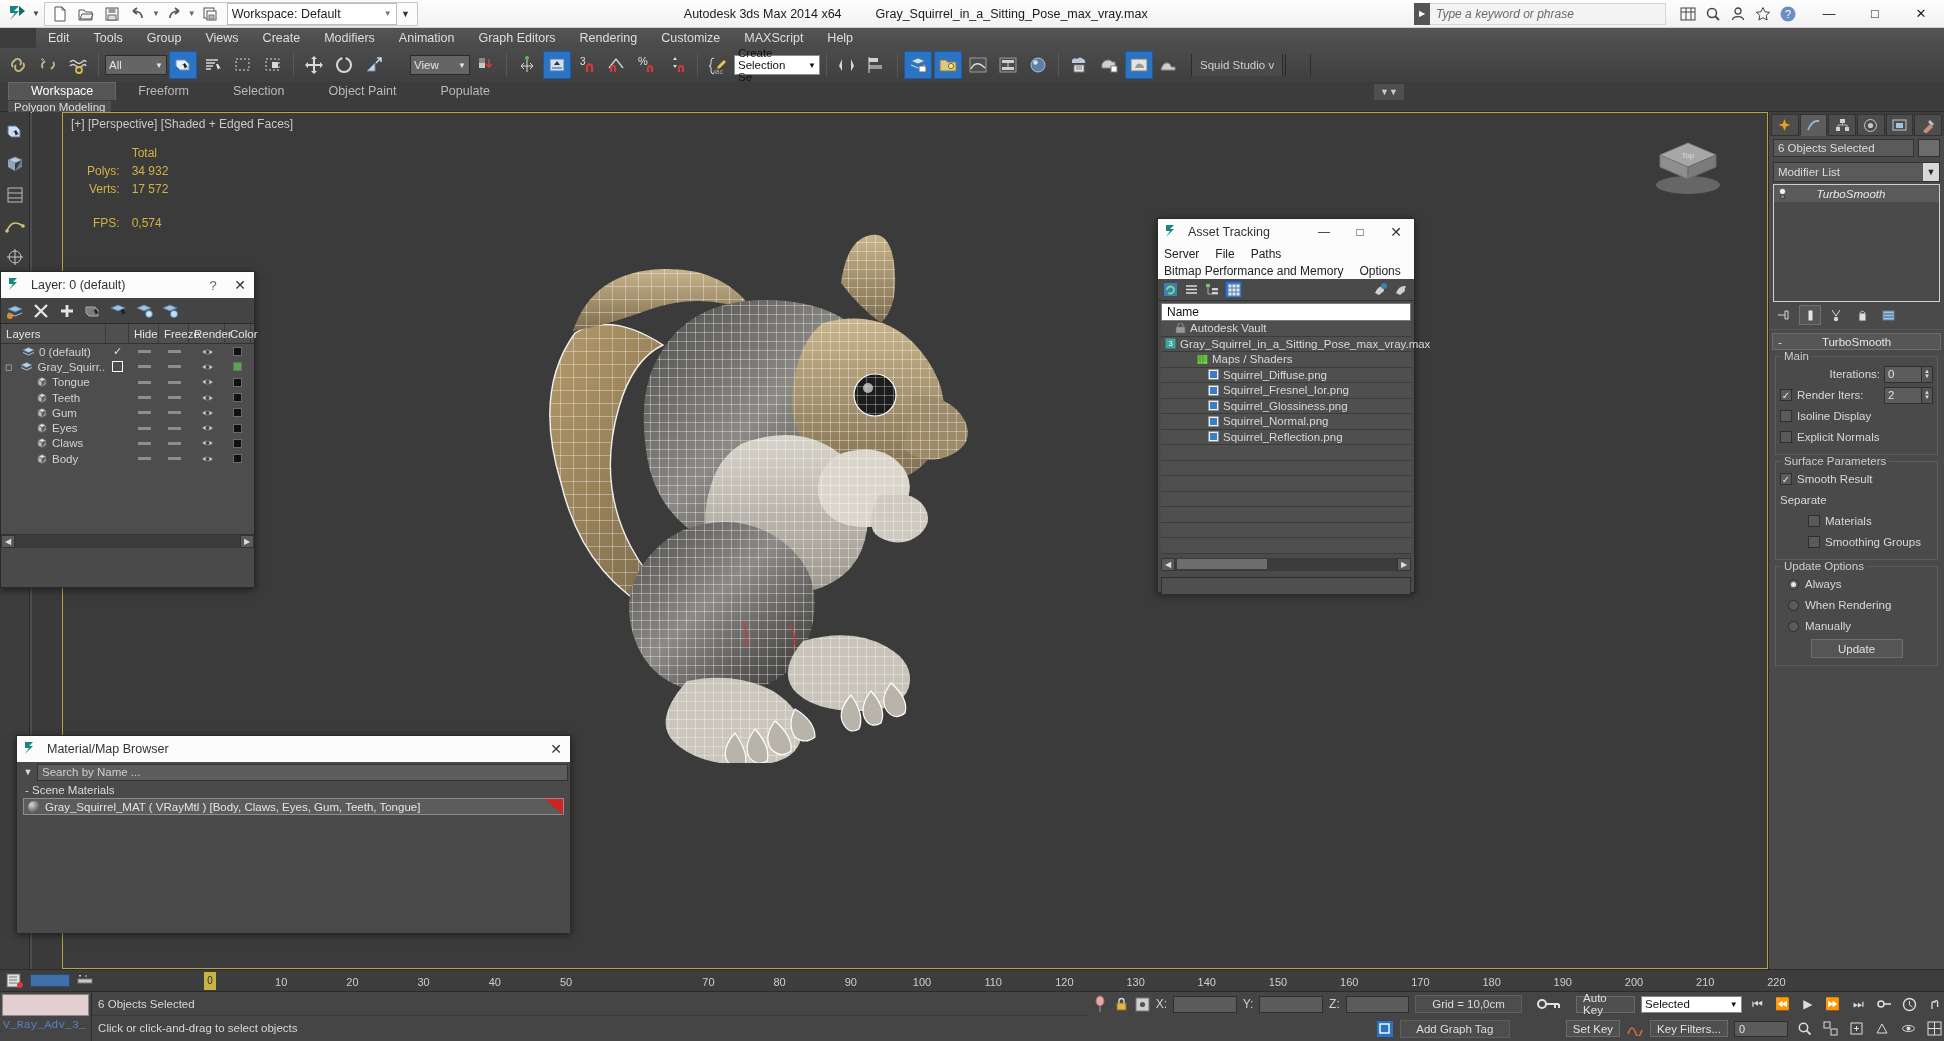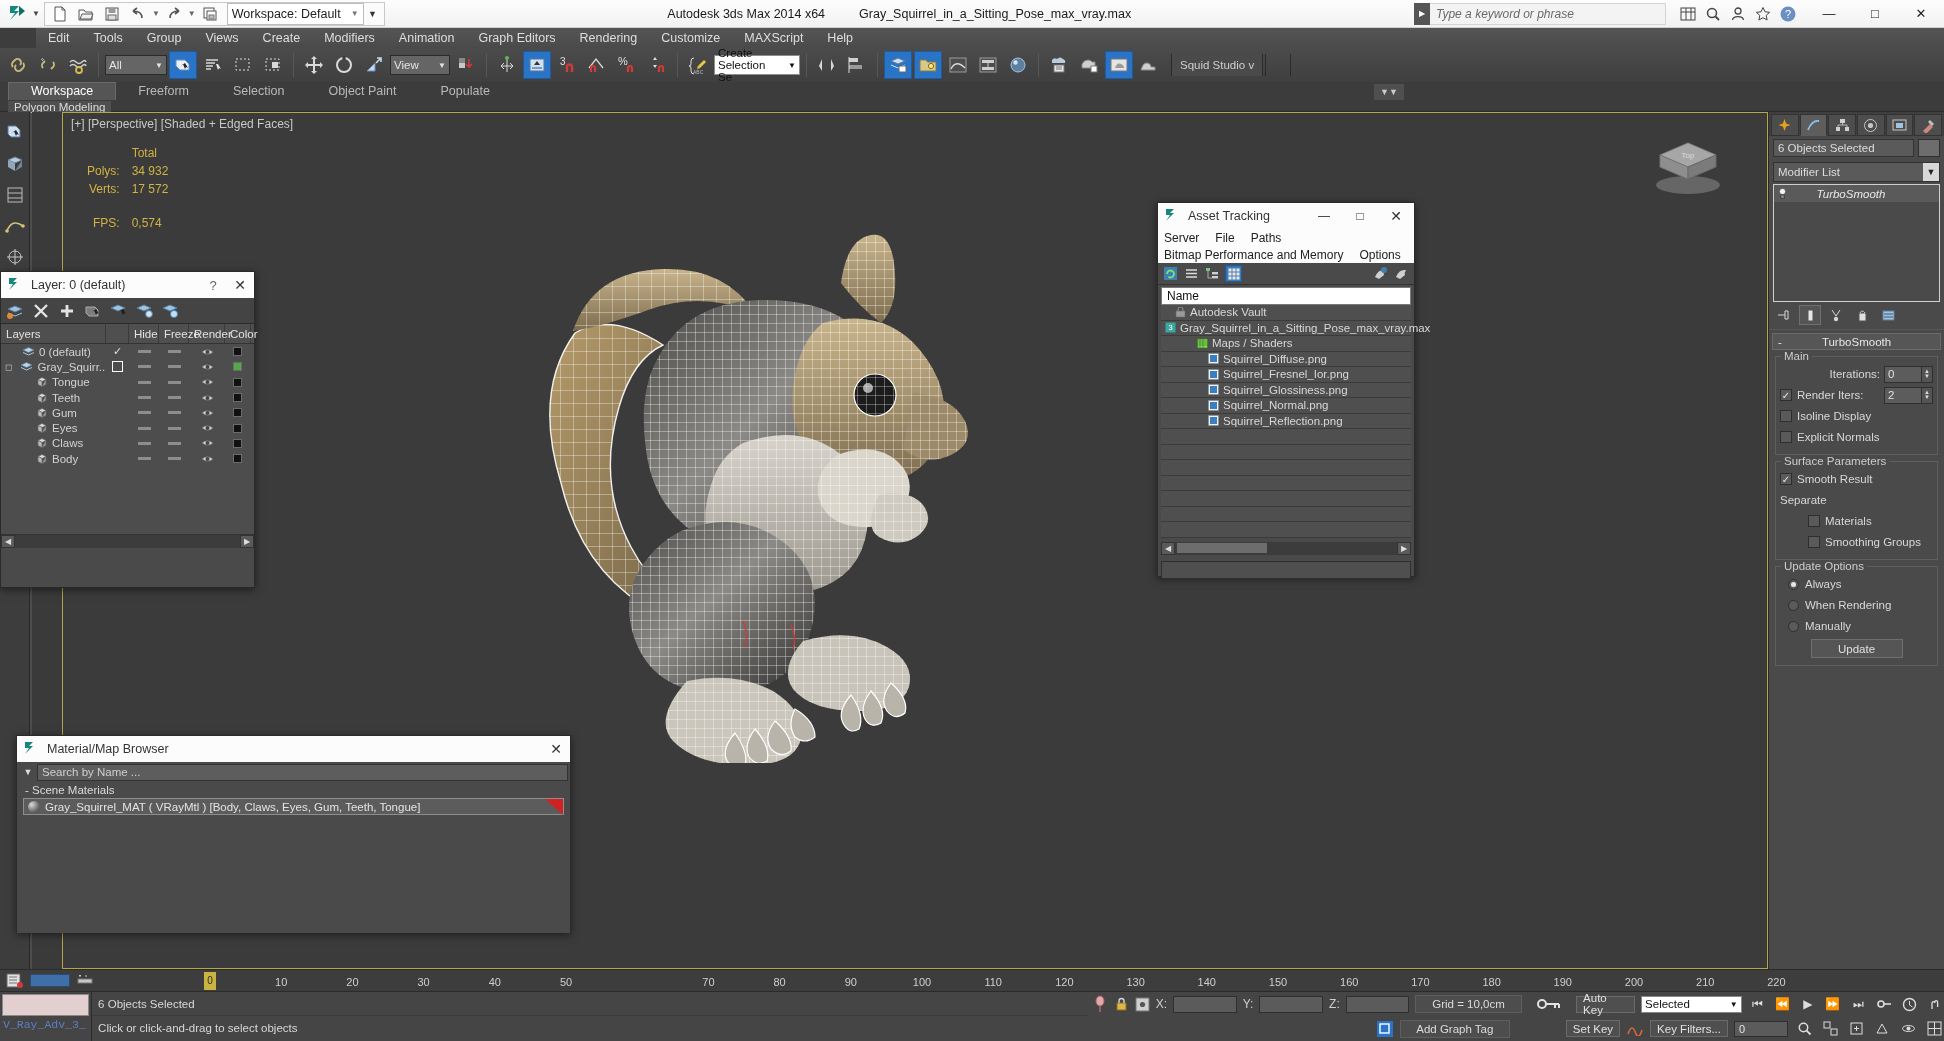--- a/index.html
+++ b/index.html
@@ -10,21 +10,21 @@
   
   .titlebar { position:absolute; left:0; top:0; width:1944px; height:28px;
      background:linear-gradient(#fdfdfd,#f2f2f2); border-bottom:1px solid #cfcfcf; display:flex; align-items:center; }
   .maxlogo { width:36px; height:28px; display:flex; align-items:center; justify-content:center; }
   .maxlogo svg { display:block; }
   .tb-caret { font-size:8px; color:#444; margin-left:-4px; margin-right:4px; }
   .qat { display:flex; align-items:center; height:24px; border:1px solid #c8c8c8; background:#fbfbfb; padding:0 2px; }
   .qbtn { width:26px; height:22px; display:flex; align-items:center; justify-content:center; cursor:default; }
   .qsep { color:#666; font-size:8px; padding:0 1px; }
   .wsbox { display:flex; align-items:center; height:22px; border:1px solid #bdbdbd; background:#fff; padding:0 4px;
-     font-size:12.5px; color:#222; margin-left:4px; }
+     font-size:12.5px; color:#222; margin-left:4px;gap:33px; }
   .wsbox .cr { margin-left:10px; font-size:8px; color:#777; }
   .ws-down { width:18px; text-align:center; font-size:9px; color:#333; }
   .title-center { flex:1; text-align:center; font-size:12.5px; color:#1a1a1a; display:flex; justify-content:center; gap:34px; }
   .searchwrap { display:flex; align-items:center; height:22px; margin-right:4px; }
   .search-caret { width:16px; height:22px; background:#555; color:#fff; font-size:8px;
       display:flex; align-items:center; justify-content:center; }
   .searchbox { width:236px; height:22px; background:#f3f3f3; border:1px solid #d5d5d5; border-left:none;
       font-style:italic; font-size:12px; color:#6a6a6a; padding-left:6px; line-height:20px; }
   .ticons { display:flex; align-items:center; gap:5px; padding:0 8px; }
   .ticon { width:20px; height:20px; display:flex; align-items:center; justify-content:center; color:#3a3a3a; }
@@ -41,21 +41,21 @@
   .maintb { position:absolute; left:0; top:48px; width:1944px; height:34px;
      background:linear-gradient(#4b4b4b,#3f3f3f); display:flex; align-items:center; padding-left:4px; gap:2px; }
   .tbi { width:28px; height:28px; display:flex; align-items:center; justify-content:center; color:#d8d8d8; position:relative; }
   .tbi.sel { background:#2a74c8; border:1px solid #1f5a9e; }
   .tbsep { width:1px; height:24px; background:#2e2e2e; margin:0 4px; border-right:1px solid #585858; }
   .combo { height:20px; border:1px solid #2b2b2b; background:#656565; color:#e4e4e4; font-size:11.5px;
       display:flex; align-items:center; padding:0 3px; justify-content:space-between; }
   .combo .cv { padding-right:6px; }
   .combo .ca { font-size:8px; }
   .combo.w-all { width:62px; }
-  .combo.w-view { width:60px; }
+  .combo.w-view { width:60px;margin-left:20px; }
   .combo.white { background:#fff; color:#111; border:1px solid #8d8d8d; }
   .combo.w-sel { width:86px; }
   .squid { height:22px; border-left:1px solid #2b2b2b; border-right:1px solid #2b2b2b; background:#4a4a4a;
       font-size:11.5px; color:#cfcfcf; display:flex; align-items:center; padding:0 8px; margin-left:6px;}
   .emptytb { width:26px; height:22px; border-left:1px solid #2b2b2b; border-right:1px solid #2b2b2b; }
 
   
   .ribbon { position:absolute; left:0; top:82px; width:1944px; height:30px; background:#3c3c3c;
       border-bottom:1px solid #2b2b2b; }
   .rtabs { display:flex; align-items:flex-end; height:18px; padding-left:8px; gap:0px; }
@@ -164,21 +164,21 @@
   .matgroup { font-size:11.5px; color:#dcdcdc; padding:2px 0 2px 8px; background:#4a4a4a; }
   .matitem { margin:0 6px; height:17px; background:#5c5c5c; border:1px solid #8e8e8e; display:flex;
       align-items:center; font-size:11.5px; color:#e4e4e4; gap:5px; padding-left:4px; position:relative; }
   .matitem .sphere { width:12px; height:12px; border-radius:50%;
       background:radial-gradient(circle at 30% 30%, #d9d9d9, #6a6a6a 60%, #3a3a3a); }
   .mat-redcorner { position:absolute; right:0; top:0; width:0; height:0;
       border-top:16px solid #cf2222; border-left:18px solid transparent; }
   .matbody { background:#4a4a4a; height:118px; }
 
   
-  #assetwin { left:1157px; top:202px; width:258px; height:375px; }
+  #assetwin { left:1157px; top:218px; width:258px; height:375px; }
   .at-menu { height:17px; display:flex; align-items:center; background:#fcfcfc; font-size:12px; color:#222; padding-left:6px; gap:16px;}
   .at-menu2 { height:17px; display:flex; align-items:center; background:#fcfcfc; font-size:12px; color:#222; padding-left:6px; gap:16px;}
   .at-tools { height:22px; background:#4a4a4a; display:flex; align-items:center; padding:0 4px; gap:4px;
       border-bottom:1px solid #333; }
   .at-tools .ati { width:17px; height:17px; display:flex; align-items:center; justify-content:center; }
   .at-tools .ati.on { background:#2a74c8; border:1px solid #1f5a9e; }
   .at-tools .sp { flex:1; }
   .at-namehdr { height:18px; background:#fff; border:1px solid #7a7a7a; margin:2px 3px 0 3px;
       font-size:12px; color:#111; padding-left:5px; line-height:16px; }
   .at-list { margin:0 3px; background:#4f4f4f; }

